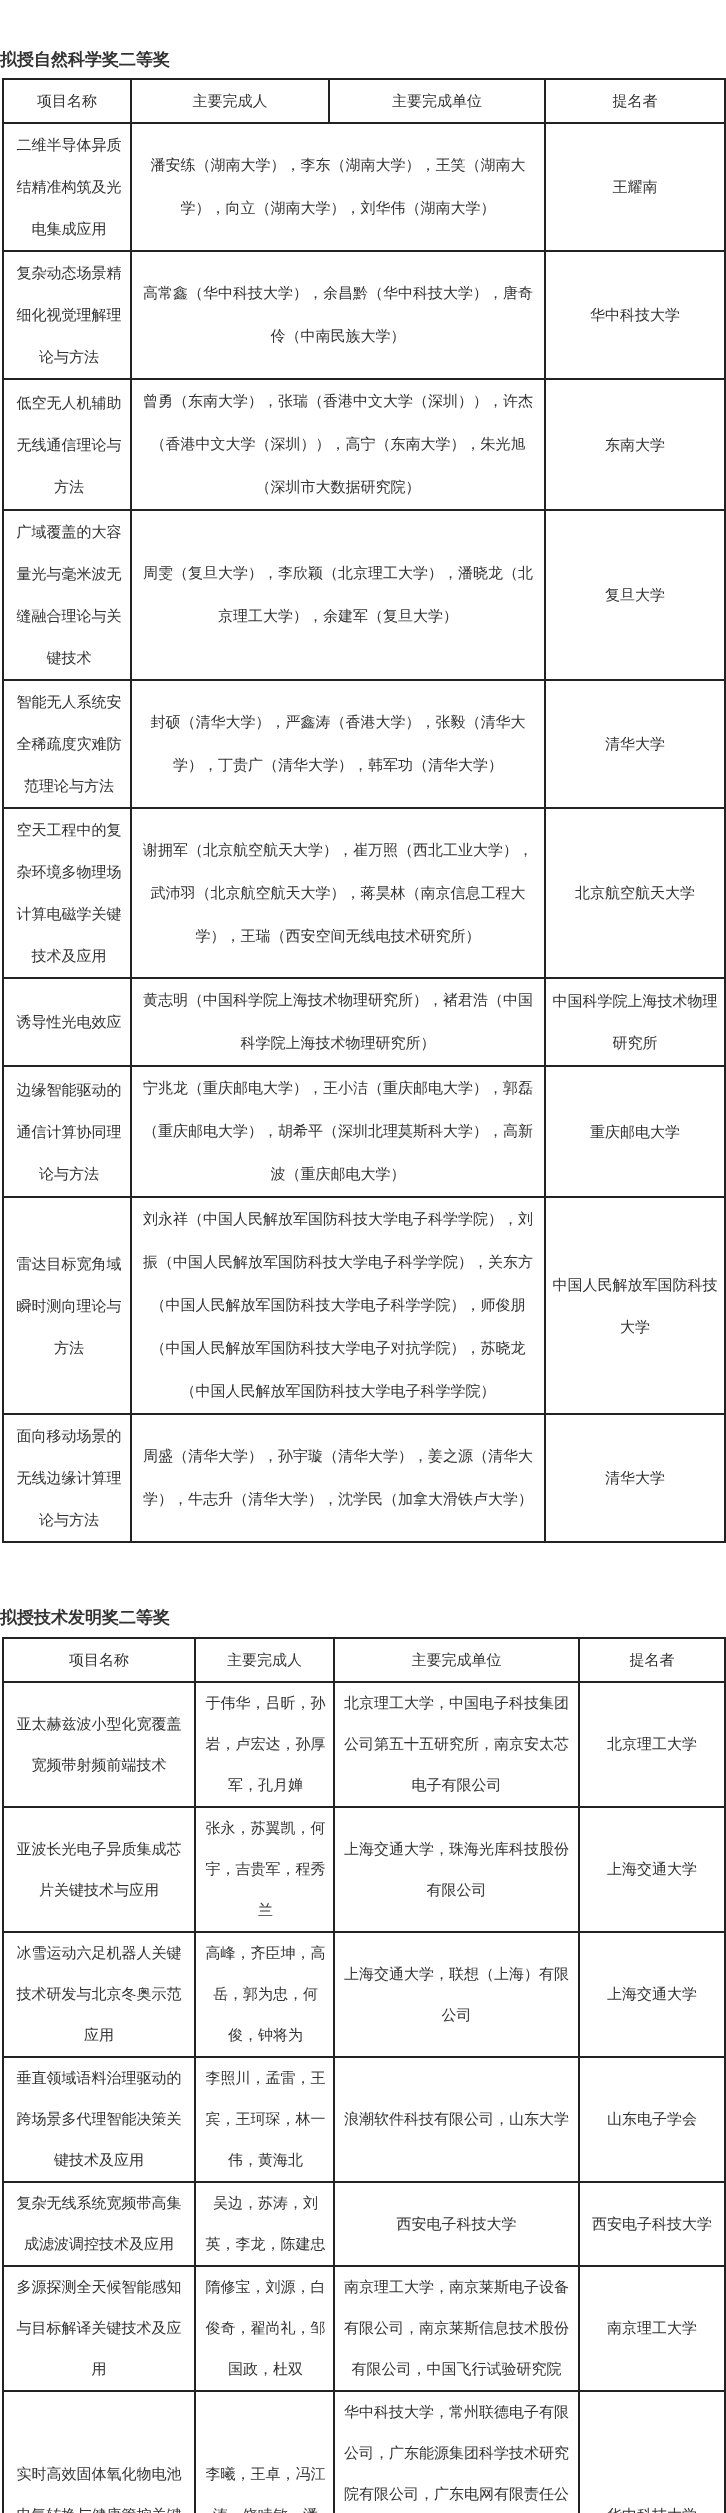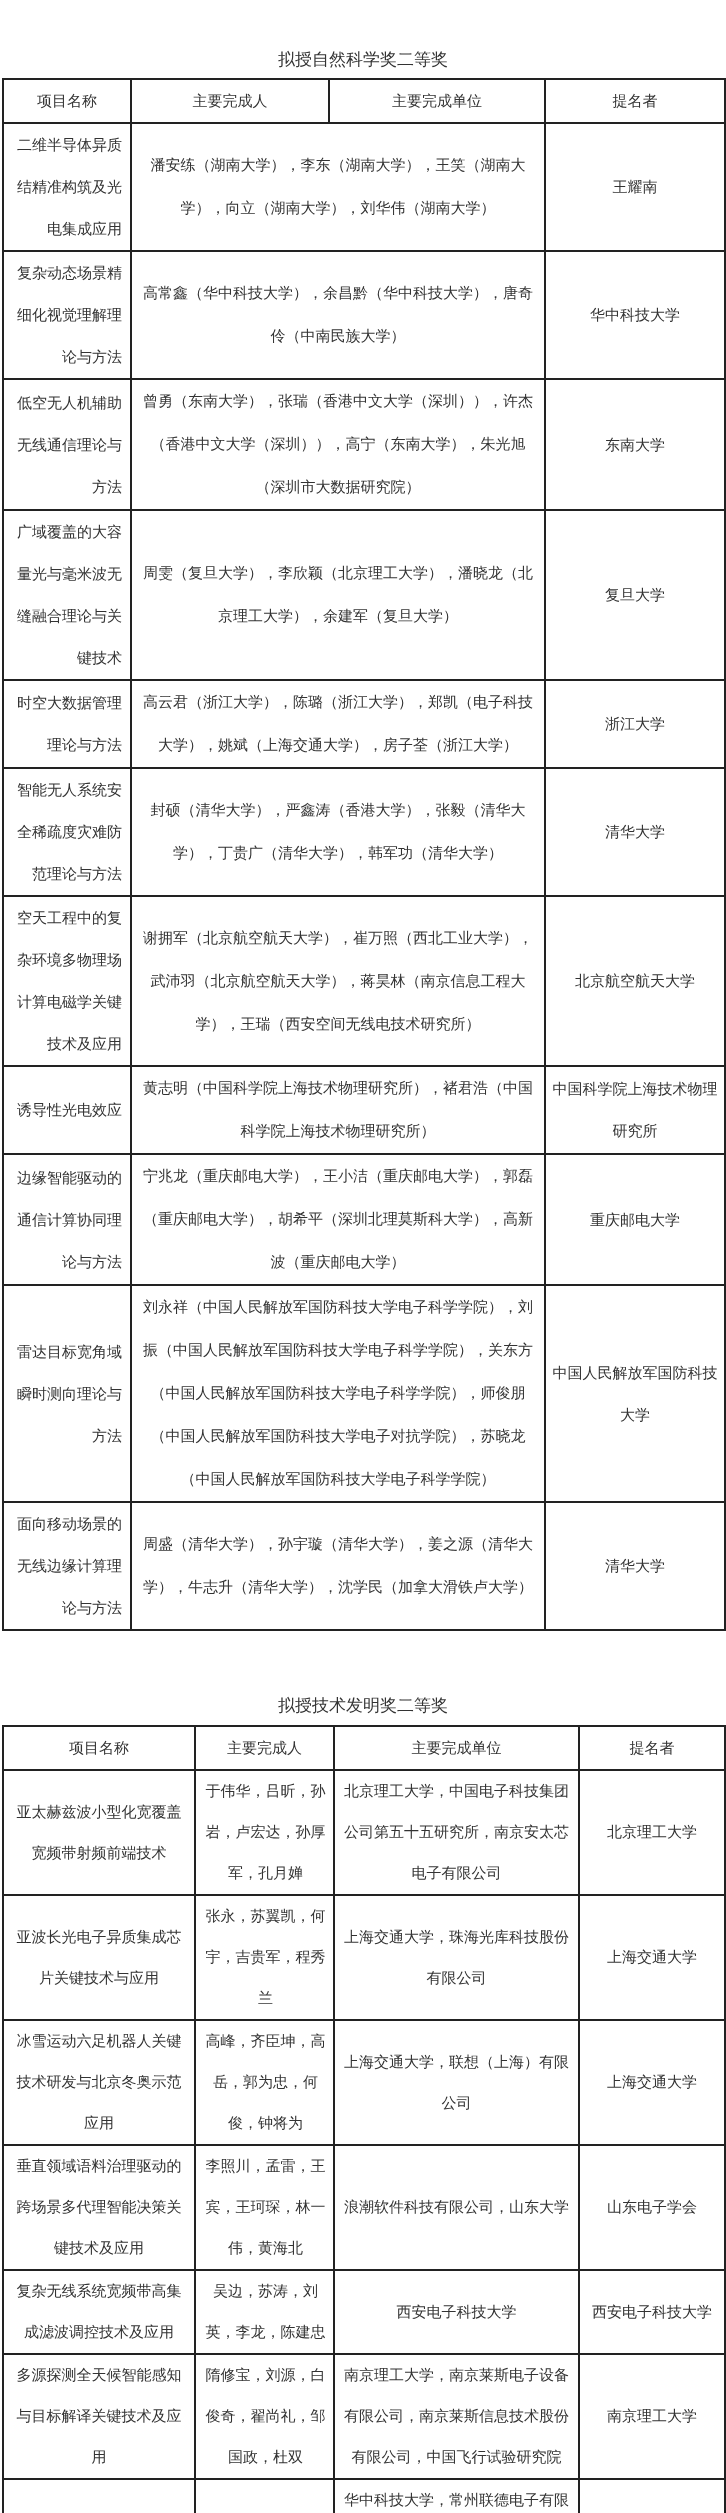--- a/index.html
+++ b/index.html
@@ -1,31 +1,31 @@
 <!DOCTYPE html>
 <html><head>
 <meta charset="utf-8">
 <style>
   html, body { margin: 0; padding: 0; background: #ffffff; }
   body { width: 726px; font-family: "DejaVu Sans", "Liberation Sans", sans-serif; color: #333333; }
   .section-title {
-    text-align: center; font-weight: normal; font-size: 17px; color: #333;
+    font-weight: bold; font-size: 17px; color: #333;
     letter-spacing: 0px;
     border-radius: 16px;
   }
   #t1-title { padding-top: 40px; height: 38px; line-height: 38px; }
   #t2-title { margin-top: 54px; height: 40px; line-height: 40px; }
   table { border-collapse: collapse; margin-left: 2px; width: 722px; table-layout: fixed; }
   td, th {
     border: 2px solid #222; font-weight: normal; font-size: 15px; line-height: 42px;
     text-align: center; vertical-align: middle; padding: 0 6px; color: #333;
     word-break: break-all;
   }
   th { height: 42px; }
-  .t1 td.name { text-align: right; padding: 0 8px 0 12px; line-height: 42px; }
+  .t1 td.name { text-align: center; padding: 0 8px 0 12px; line-height: 42px; }
   .t1 td.people { line-height: 43px; padding: 0 6px; }
   .t2 td { line-height: 41px; }
   .t2 td.name { padding: 0 8px; }
   .t2 td.people { text-align: center; padding: 0 6px 0 8px; }
 </style>
 </head>
 <body>
 
 <div>
   <div id="t1-title" class="section-title">拟授自然科学奖二等奖</div>
@@ -57,25 +57,20 @@
         </tr>
         <tr>
           <td class="name">低空无人机辅助无线通信理论与方法</td>
           <td class="people" colspan="2">曾勇（东南大学），张瑞（香港中文大学（深圳）），许杰（香港中文大学（深圳）），高宁（东南大学），朱光旭（深圳市大数据研究院）</td>
           <td class="nom">东南大学</td>
         </tr>
         <tr>
           <td class="name">广域覆盖的大容量光与毫米波无缝融合理论与关键技术</td>
           <td class="people" colspan="2">周雯（复旦大学），李欣颖（北京理工大学），潘晓龙（北京理工大学），余建军（复旦大学）</td>
           <td class="nom">复旦大学</td>
-        </tr>
-        <tr>
-          <td class="name">时空大数据管理理论与方法</td>
-          <td class="people" colspan="2">高云君（浙江大学），陈璐（浙江大学），郑凯（电子科技大学），姚斌（上海交通大学），房子荃（浙江大学）</td>
-          <td class="nom">浙江大学</td>
         </tr>
         <tr>
           <td class="name">智能无人系统安全稀疏度灾难防范理论与方法</td>
           <td class="people" colspan="2">封硕（清华大学），严鑫涛（香港大学），张毅（清华大学），丁贵广（清华大学），韩军功（清华大学）</td>
           <td class="nom">清华大学</td>
         </tr>
         <tr>
           <td class="name">空天工程中的复杂环境多物理场计算电磁学关键技术及应用</td>
           <td class="people" colspan="2">谢拥军（北京航空航天大学），崔万照（西北工业大学），武沛羽（北京航空航天大学），蒋昊林（南京信息工程大学），王瑞（西安空间无线电技术研究所）</td>
           <td class="nom">北京航空航天大学</td>

